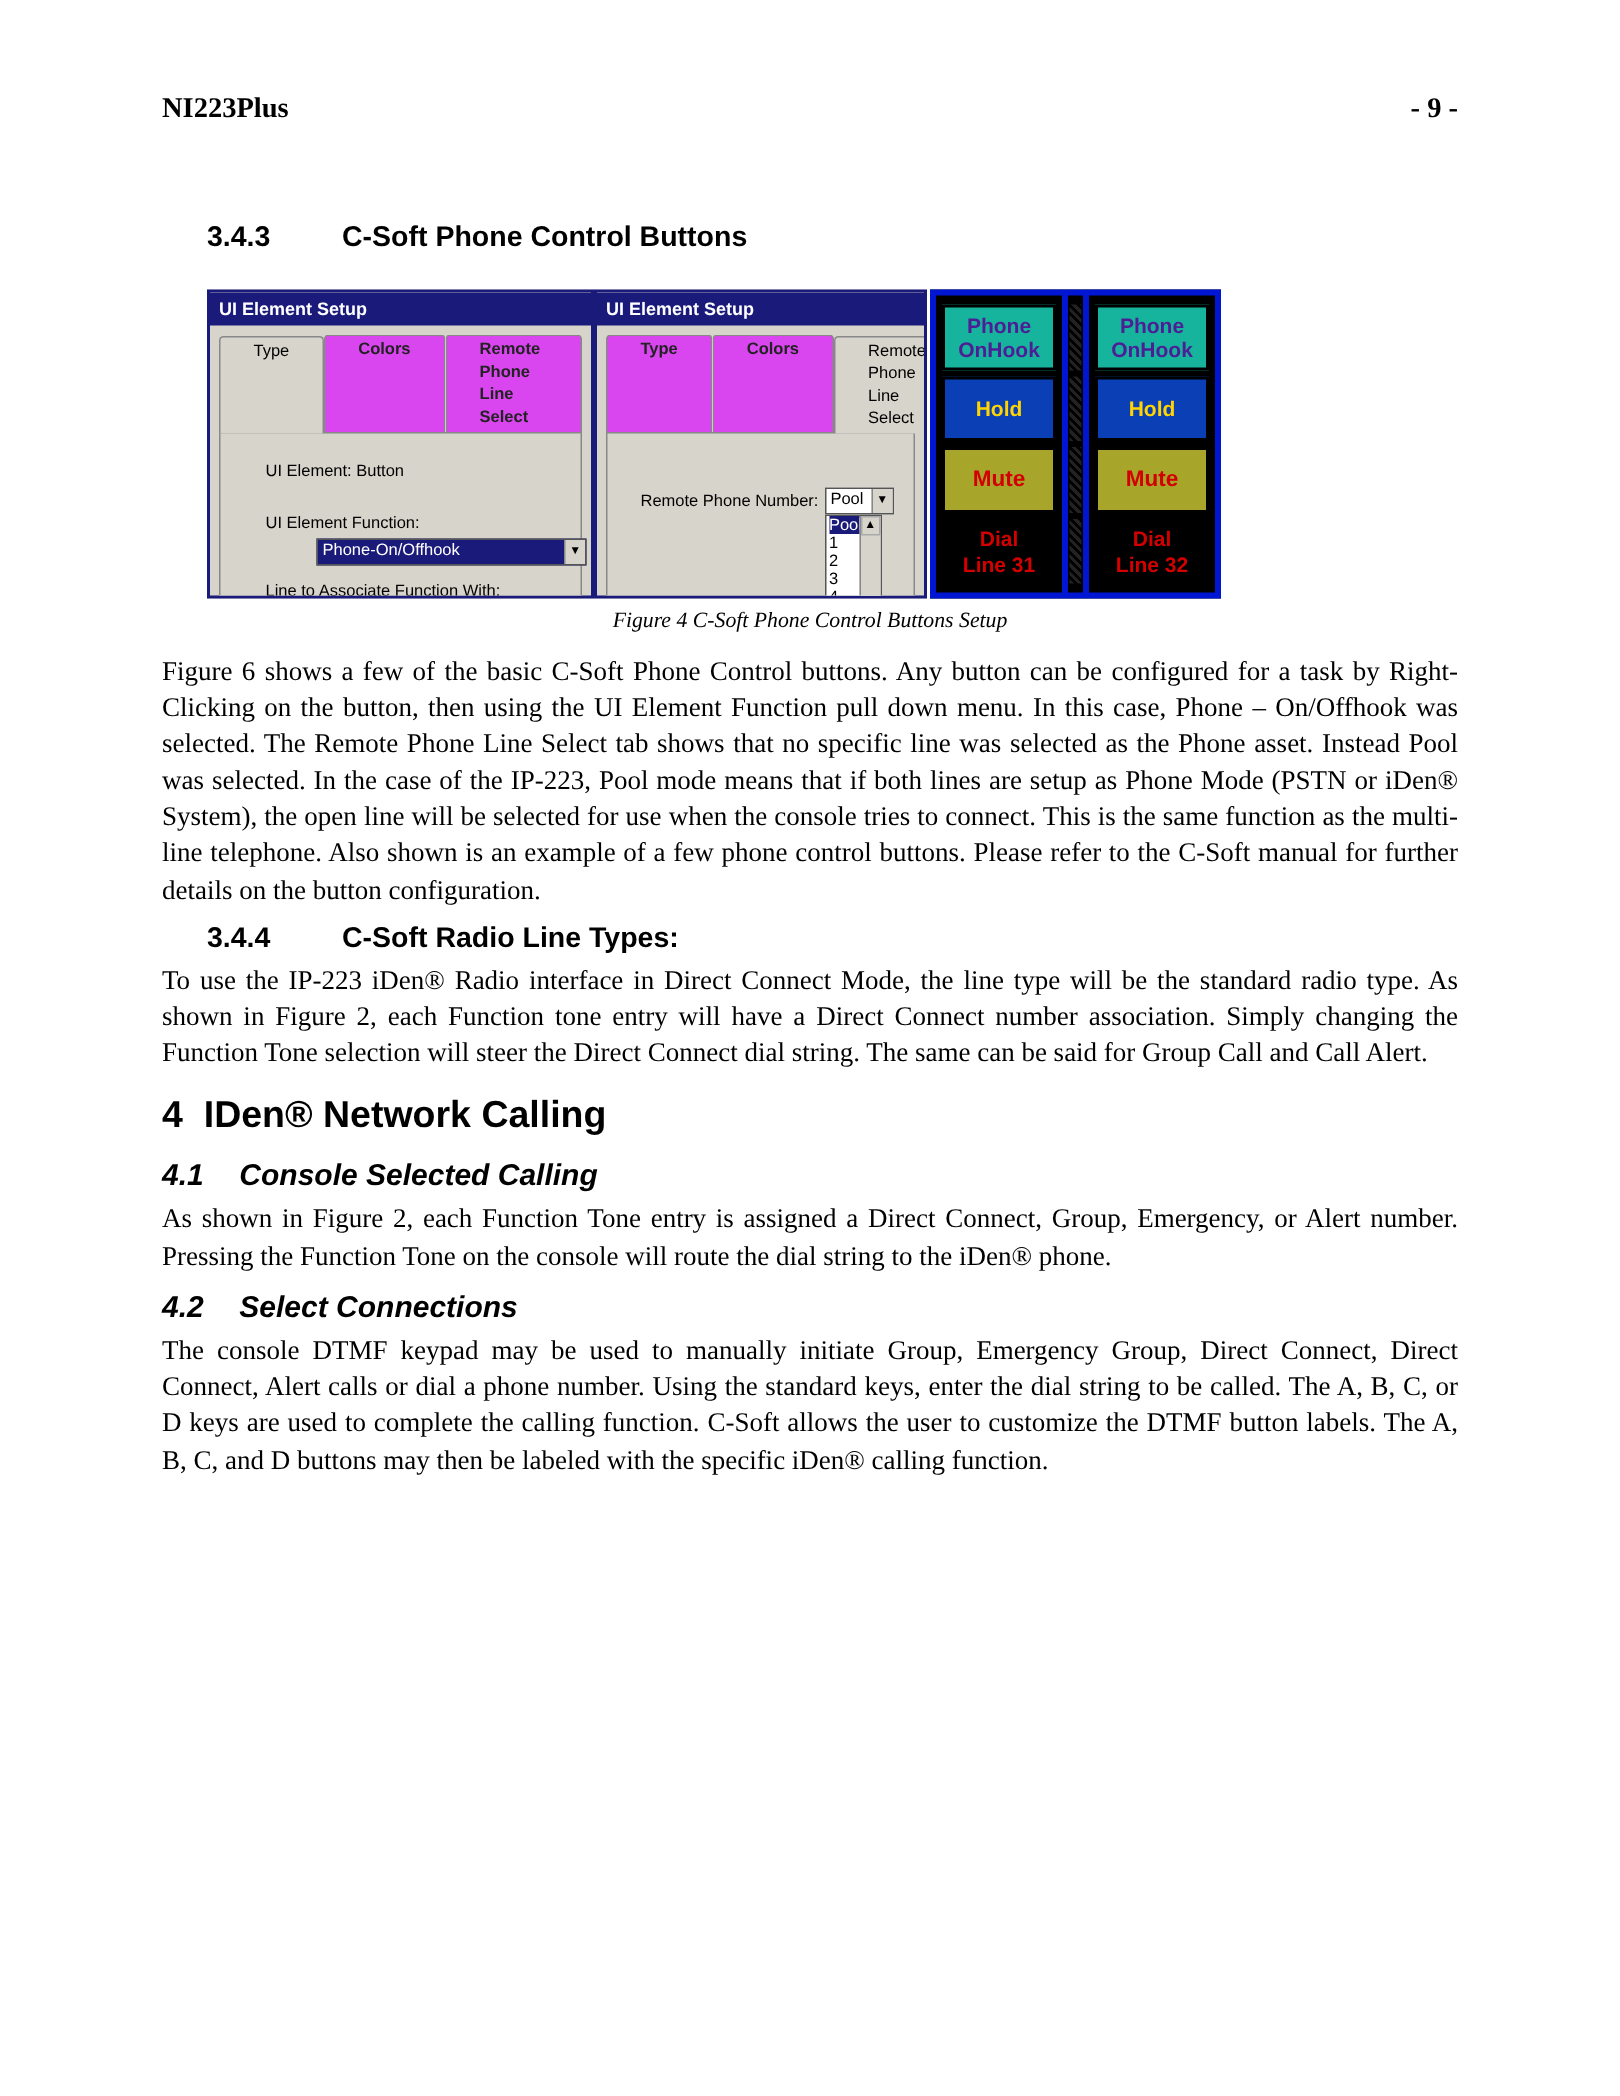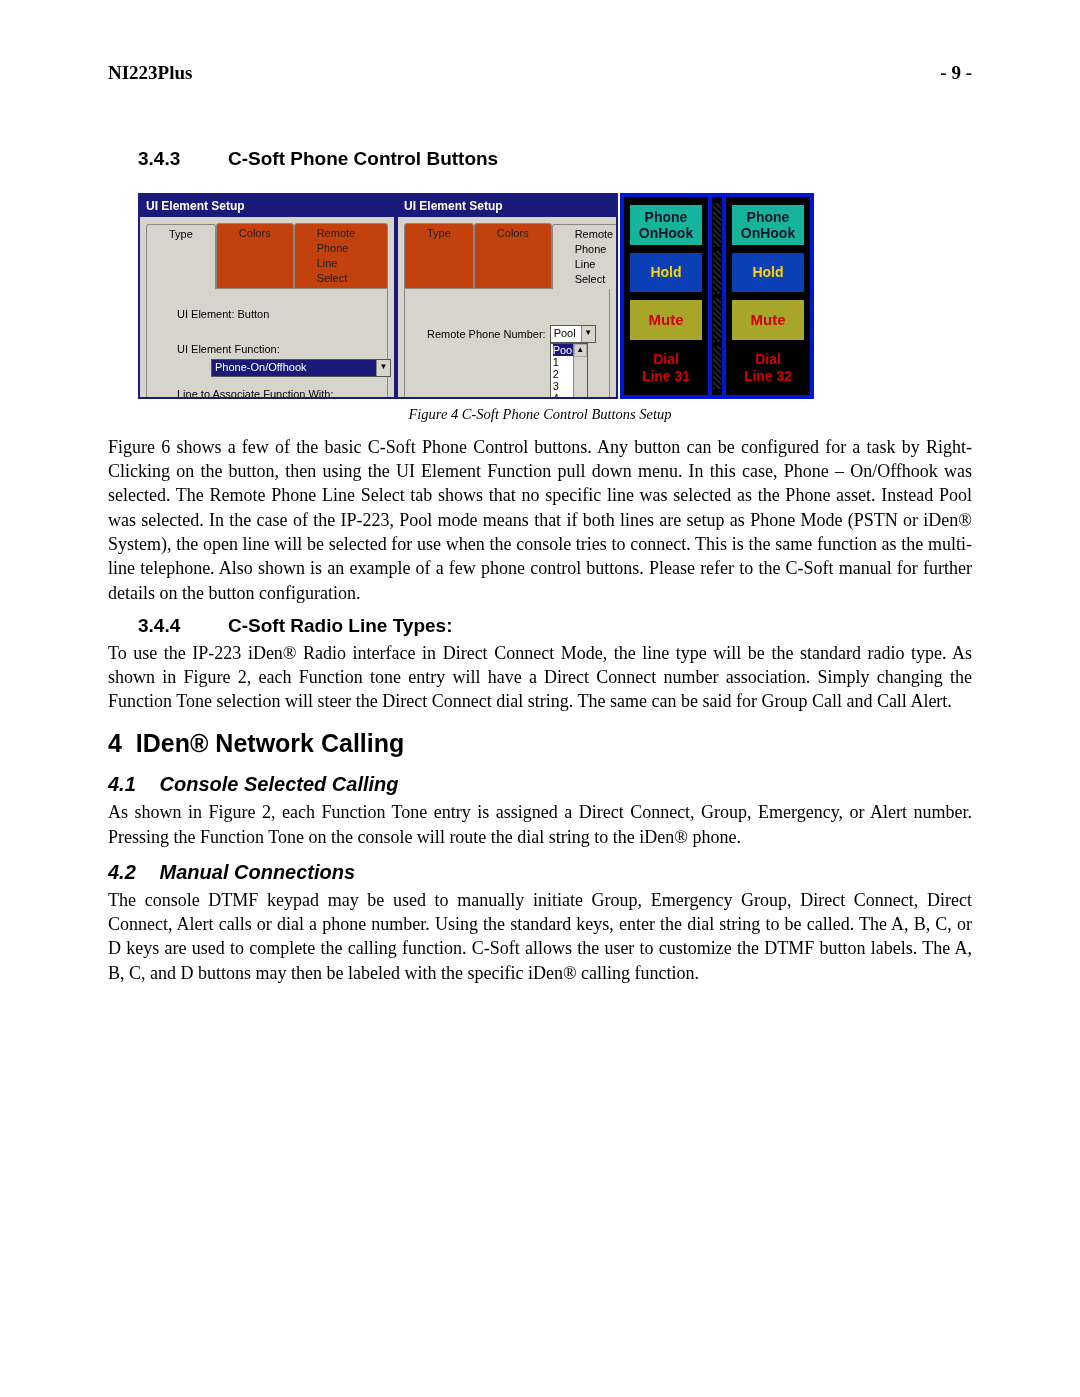--- a/index.html
+++ b/index.html
@@ -90,21 +90,21 @@
   }
   .tab {
     border: 1px solid #888;
     border-bottom: none;
     background: #d7d4cb;
     padding: 2px 22px;
     margin-right: 0px;
     border-top-left-radius: 3px;
     border-top-right-radius: 3px;
   }
-  .tab.inactive { background: #c2410c; color:#222;}
+  .tab.inactive { background: #d946ef; color:#222;font-weight:bold;}
   .tab.active { position: relative; top: 1px; background: #d7d4cb; }
   .tabcontent {
     border: 1px solid #888;
     margin: 0 6px 6px 6px;
     background: #d7d4cb;
     height: 158px;
     padding: 10px 8px;
     font-size: 11px;
   }
   .field-row { margin-bottom: 10px; }
@@ -161,21 +161,21 @@
     margin:2px 0;
     border:2px solid #000;
     display:flex; flex-direction:column;
     align-items:center; justify-content:center;
     font-family: Arial, sans-serif;
     font-weight:bold;
     font-size:14px;
     line-height:1.15;
     text-align:center;
   }
-  .c-teal{background:#16b49d;color:#0f172a;}
+  .c-teal{background:#16b49d;color:#4c1d95;}
   .c-blue{background:#0a3fb5;color:#ffd400;}
   .c-olive{background:#a7a62a;color:#d30000;font-size:15px;}
   .c-black{background:#000;color:#d30000;}
 </style>
 </head>
 <body>
 
 <div class="header-row">
   <span>NI223Plus</span>
   <span>- 9 -</span>
@@ -304,15 +304,15 @@
 </div>
 
 <div class="heading-3">
   <span class="hnum">4.1</span>
   <span>Console Selected Calling</span>
 </div>
 <p class="body-p">As shown in Figure 2, each Function Tone entry is assigned a Direct Connect, Group, Emergency, or Alert number. Pressing the Function Tone on the console will route the dial string to the iDen® phone.</p>
 
 <div class="heading-3">
   <span class="hnum">4.2</span>
-  <span>Manual Connections</span>
+  <span>Select Connections</span>
 </div>
 <p class="body-p">The console DTMF keypad may be used to manually initiate Group, Emergency Group, Direct Connect, Direct Connect, Alert calls or dial a phone number. Using the standard keys, enter the dial string to be called. The A, B, C, or D keys are used to complete the calling function. C-Soft allows the user to customize the DTMF button labels. The A, B, C, and D buttons may then be labeled with the specific iDen® calling function.</p>
 
 </body></html>

